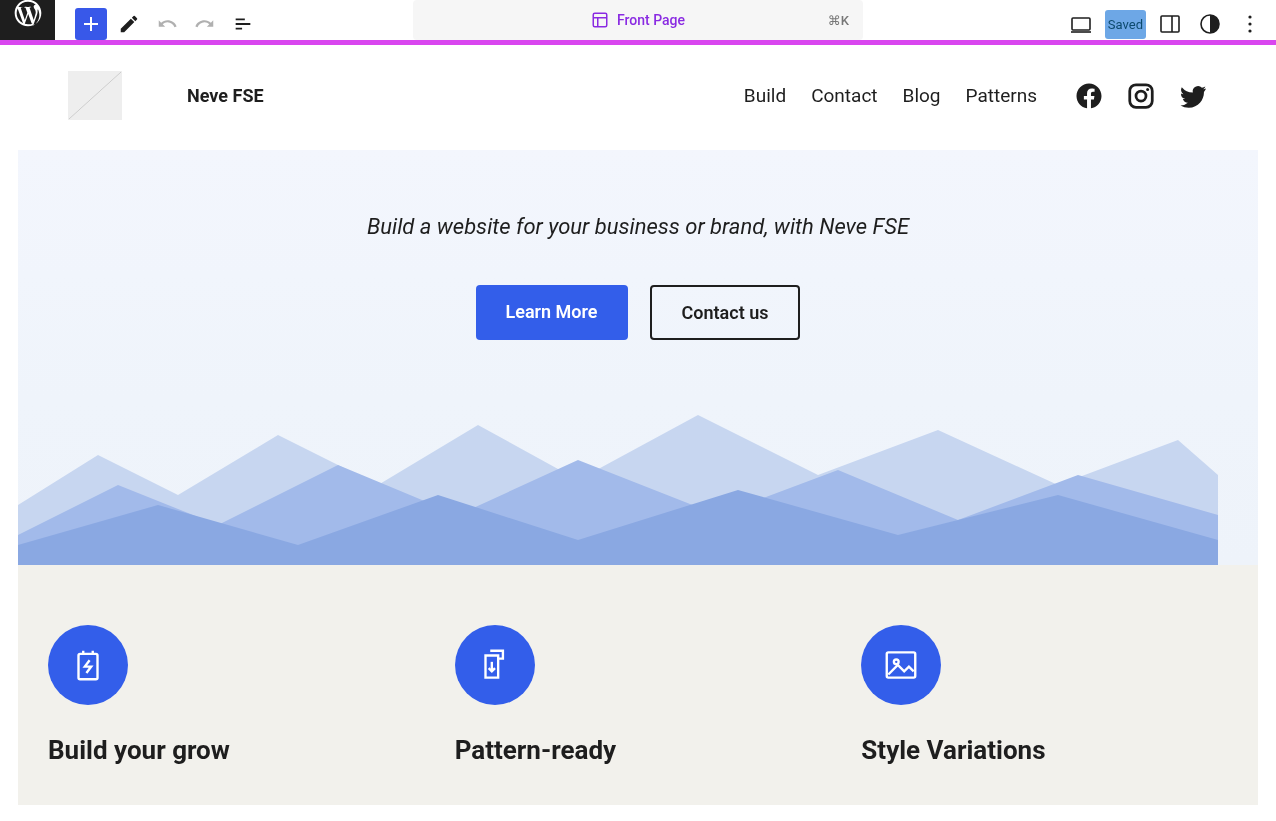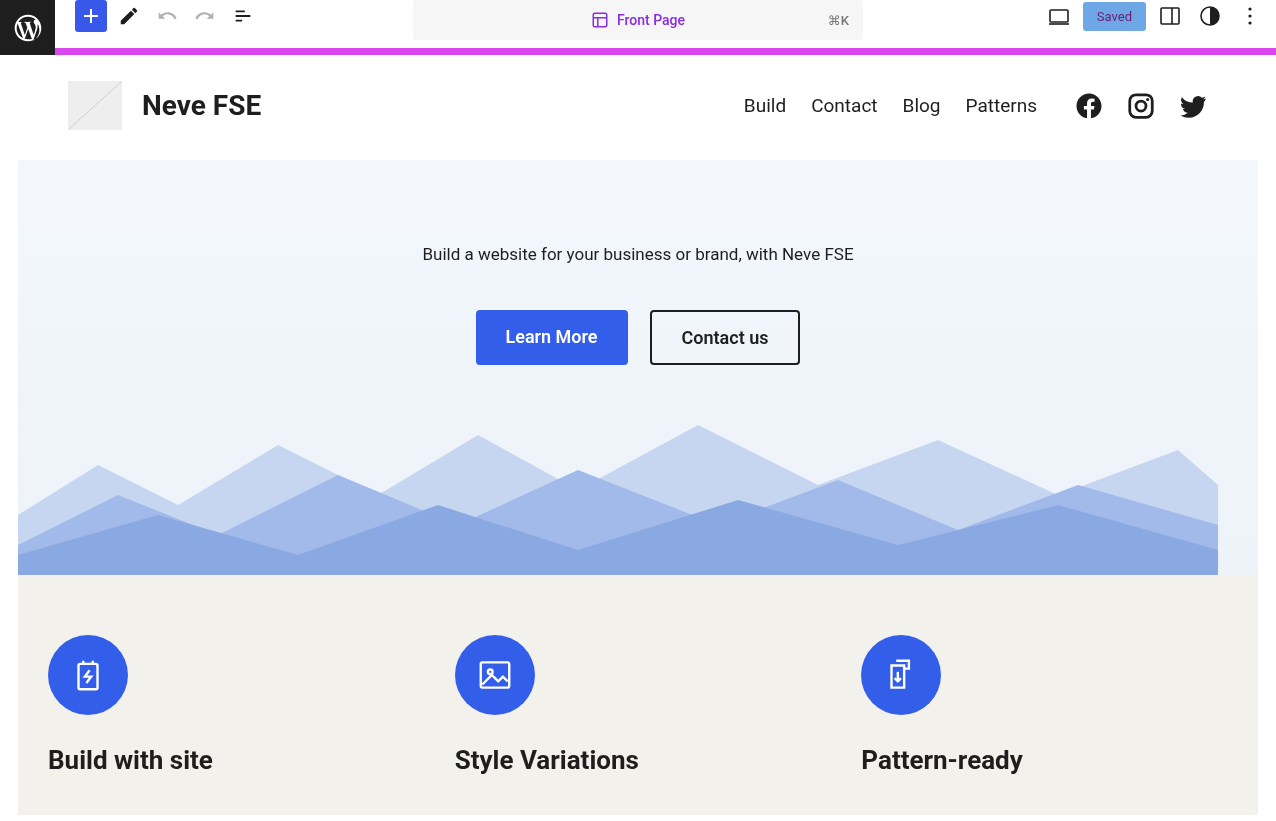--- a/index.html
+++ b/index.html
@@ -1,51 +1,51 @@
 <!DOCTYPE html>
 <html><head>
 <meta charset="utf-8">
 <style>
 * { box-sizing: border-box; margin: 0; padding: 0; }
 body { font-family: -apple-system, BlinkMacSystemFont, "Segoe UI", Roboto, sans-serif; background: #fff; color: #1e1e1e; width: 1276px; height: 821px; overflow: hidden; }
 
 
-.toolbar { height: 55px; display: flex; align-items: flex-start; border-bottom: 7px solid #d946ef; position: relative; background: #fff; }
+.toolbar { height: 45px; display: flex; align-items: flex-end; border-bottom: 5px solid #d946ef; position: relative; background: #fff; }
 .wp-logo { width: 55px; height: 55px; background: #1e1e1e; display: flex; align-items: center; justify-content: center; }
 .wp-logo svg { width: 32px; height: 32px; fill: #fff; }
 .tb-left { display: flex; align-items: center; gap: 6px; margin-left: 20px; }
 .btn-icon { width: 32px; height: 32px; display: flex; align-items: center; justify-content: center; border-radius: 2px; cursor: pointer; }
 .btn-add { background: #3858e9; color: #fff; border-radius: 3px; }
 .btn-add svg { width: 24px; height: 24px; fill: #fff; }
 .btn-plain svg { width: 22px; height: 22px; fill: #1e1e1e; }
 .btn-disabled svg { fill: #b0b0b0; }
 .tb-center { position: absolute; left: 50%; transform: translateX(-50%); width: 450px; height: 40px; background: #f6f6f6; border-radius: 4px; display: flex; align-items: center; justify-content: center; gap: 8px; color: #8a2be2; font-size: 14px; font-weight: 500; }
 .tb-center .page-icon { width: 18px; height: 18px; }
 .tb-center .kbd { position: absolute; right: 14px; color: #777; font-size: 13px; }
 .tb-right { margin-left: auto; display: flex; align-items: center; gap: 8px; padding-right: 10px; }
-.btn-saved { background: #6da7e6; color: #701a75; padding: 7px 14px; border-radius: 3px; font-size: 13px; }
+.btn-saved { background: #6da7e6; color: #0c4a6e; padding: 7px 3px; border-radius: 3px; font-size: 13px; }
 .tb-right .btn-icon svg { width: 24px; height: 24px; fill: #1e1e1e; }
 
 
 .canvas { height: calc(821px - 55px); overflow-y: auto; padding: 16px 18px 0 18px; position:relative; }
 
 
 .site-header { display: flex; align-items: center; justify-content: space-between; padding: 10px 50px 30px 50px; }
 .site-header-left { display: flex; align-items: center; gap: 20px; }
 .logo-ph { width: 54px; height: 49px; background: linear-gradient(to bottom right, #eee 0%, #eee 49%, #ccc 50%, #eee 51%, #eee 100%); border: 1px solid #eee; }
-.site-title { font-size: 28px; font-weight: 700; }
+.site-title { font-size: 18px; font-weight: 700; margin-left: 45px; }
 .site-nav { display: flex; align-items: center; gap: 25px; }
 .site-nav a { font-size: 19px; color: #1e1e1e; text-decoration: none; }
 .social { display: flex; align-items: center; gap: 22px; margin-left: 12px; }
 .social svg { width: 30px; height: 30px; fill: #1e1e1e; }
 
 
 .hero { position: relative; height: 415px; background: linear-gradient(to bottom, #f3f6fd 0%, #eff4fb 60%, #eef3fa 100%); text-align: center; padding-top: 48px; overflow: hidden; }
 .hero h1 { font-size: 60px; font-weight: 700; line-height: 1.15; letter-spacing: -1px; }
-.hero p { font-size: 17px; margin-top: 36px; }
+.hero p { font-size: 22px; margin-top: 16px; font-style: italic; }
 .hero-btns { display: flex; gap: 22px; justify-content: center; margin-top: 46px; }
 .btn-primary { background: #335eea; color: #fff; padding: 16px 30px; font-size: 18px; font-weight: 600; border-radius: 4px; }
 .btn-secondary { background: transparent; color: #1e1e1e; padding: 15px 30px; font-size: 18px; font-weight: 600; border: 2px solid #1e1e1e; border-radius: 4px; }
 .mountains { position: absolute; bottom: 0; left: 0; right: 0; height: 180px; }
 
 
 .features { background: #f2f1ec; padding: 60px 30px 40px 30px; display: flex; gap: 40px; }
 .feature { flex: 1; }
 .ficon { width: 80px; height: 80px; border-radius: 50%; background: #335eea; display: flex; align-items: center; justify-content: center; margin-bottom: 30px; }
 .ficon svg { width: 38px; height: 38px; stroke: #fff; fill: none; stroke-width: 1.5; }
@@ -171,37 +171,37 @@
   <div class="features">
     <div class="feature">
       <div class="ficon">
         <svg viewBox="0 0 24 24">
             <rect x="6" y="5" width="12" height="16" rx="1"></rect>
             <line x1="9" y1="3" x2="9" y2="5"></line>
             <line x1="15" y1="3" x2="15" y2="5"></line>
             <polyline points="13 9 10 13 14 13 11 17"></polyline>
           </svg>
       </div>
-      <h3>Build with site</h3>
-    </div>
-    <div class="feature">
-      <div class="ficon">
-        <svg viewBox="0 0 24 24">
-            <rect x="3" y="4" width="18" height="16" rx="1"></rect>
-            <circle cx="9" cy="10" r="1.5"></circle>
-            <polyline points="4 18 10 12 14 16 17 13 20 16"></polyline>
-          </svg>
-      </div>
-      <h3>Style Variations</h3>
+      <h3>Build your grow</h3>
     </div>
     <div class="feature">
       <div class="ficon">
         <svg viewBox="0 0 24 24">
             <path d="M9 3h8v5h-3"></path>
             <path d="M6 6h8v14H6z"></path>
             <line x1="10" y1="10" x2="10" y2="16"></line>
             <polyline points="8 14 10 16 12 14"></polyline>
           </svg>
       </div>
       <h3>Pattern-ready</h3>
     </div>
+    <div class="feature">
+      <div class="ficon">
+        <svg viewBox="0 0 24 24">
+            <rect x="3" y="4" width="18" height="16" rx="1"></rect>
+            <circle cx="9" cy="10" r="1.5"></circle>
+            <polyline points="4 18 10 12 14 16 17 13 20 16"></polyline>
+          </svg>
+      </div>
+      <h3>Style Variations</h3>
+    </div>
   </div>
 </div>
 
 </body></html>

